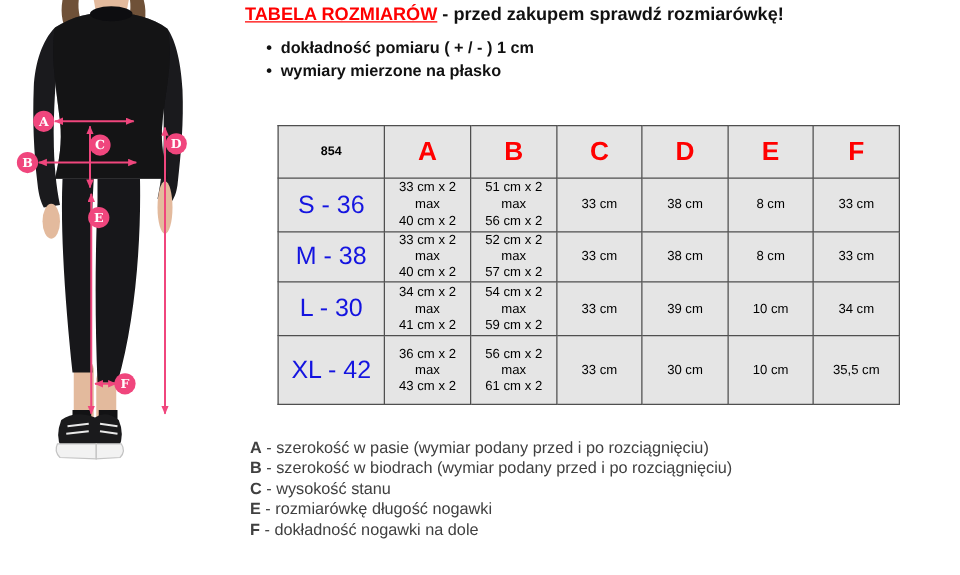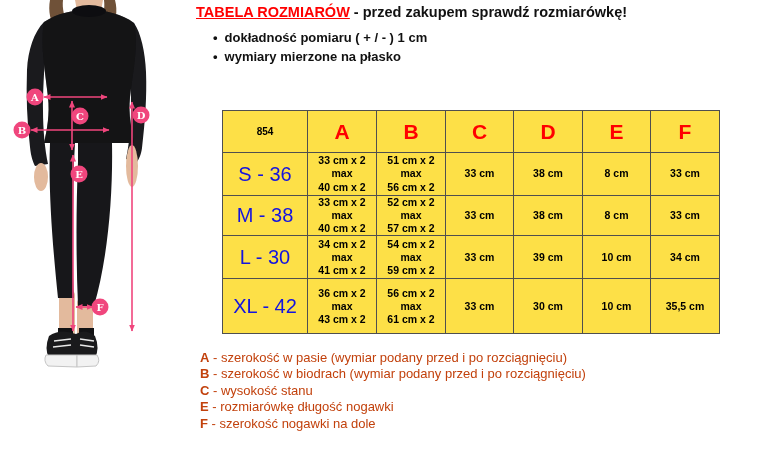--- a/index.html
+++ b/index.html
@@ -7,30 +7,30 @@
         font-family:"Liberation Sans",sans-serif;color:#111;}
 
   
   .title-line{position:absolute;left:196px;top:4px;font-size:14.5px;font-weight:bold;white-space:nowrap;}
   .title-main{color:#ff0000;text-decoration:underline;}
   .bullets{position:absolute;left:213px;top:30px;font-size:13px;font-weight:bold;}
   .bullet-row{display:flex;gap:7px;margin-bottom:4px;align-items:baseline;}
   .bullet-dot{font-size:13px;}
 
   
-  table.size-table{position:absolute;left:222px;top:110px;border-collapse:collapse;table-layout:fixed;
-                   background:#fde047;}
+  table.size-table{position:absolute;left:222px;top:100px;border-collapse:collapse;table-layout:fixed;
+                   background:#e5e5e5;}
   .size-table td,.size-table th{border:1px solid #4f4f4f;text-align:center;vertical-align:middle;padding:0;}
   .code-cell{font-size:10px;font-weight:bold;color:#000;}
   .col-letter{color:#ff0000;font-size:21px;font-weight:bold;}
   .size-label{color:#1414e0;font-size:20px;font-weight:normal;white-space:nowrap;}
-  .measure{font-size:10.5px;font-weight:bold;line-height:1.25;white-space:pre-line;color:#000;}
-
-  
-  .legend{position:absolute;left:200px;top:350px;font-size:13px;line-height:16.4px;color:#c2410c;}
+  .measure{font-size:10.5px;font-weight:normal;line-height:1.25;white-space:pre-line;color:#000;}
+
+  
+  .legend{position:absolute;left:200px;top:350px;font-size:13px;line-height:16.4px;color:#404040;}
   .legend-row{white-space:nowrap;}
   .legend-letter{font-weight:bold;}
 
   
   .figure-wrap{position:absolute;left:0;top:0;width:190px;height:390px;}
   .marker-letter{font-family:"DejaVu Serif",serif;font-weight:bold;font-size:10px;fill:#ffffff;}
 </style>
 </head>
 <body>
 
@@ -205,16 +205,16 @@
         <td class="measure">35,5 cm</td>
       </tr>
     </tbody>
   </table>
 
   <div class="legend">
     <div class="legend-row"><span class="legend-letter">A</span><span> - szerokość w pasie (wymiar podany przed i po rozciągnięciu)</span></div>
     <div class="legend-row"><span class="legend-letter">B</span><span> - szerokość w biodrach (wymiar podany przed i po rozciągnięciu)</span></div>
     <div class="legend-row"><span class="legend-letter">C</span><span> - wysokość stanu</span></div>
     <div class="legend-row"><span class="legend-letter">E</span><span> - rozmiarówkę długość nogawki</span></div>
-    <div class="legend-row"><span class="legend-letter">F</span><span> - szerokość nogawki na dole</span></div>
+    <div class="legend-row"><span class="legend-letter">F</span><span> - dokładność nogawki na dole</span></div>
   </div>
 
 </div>
 
 </body></html>

